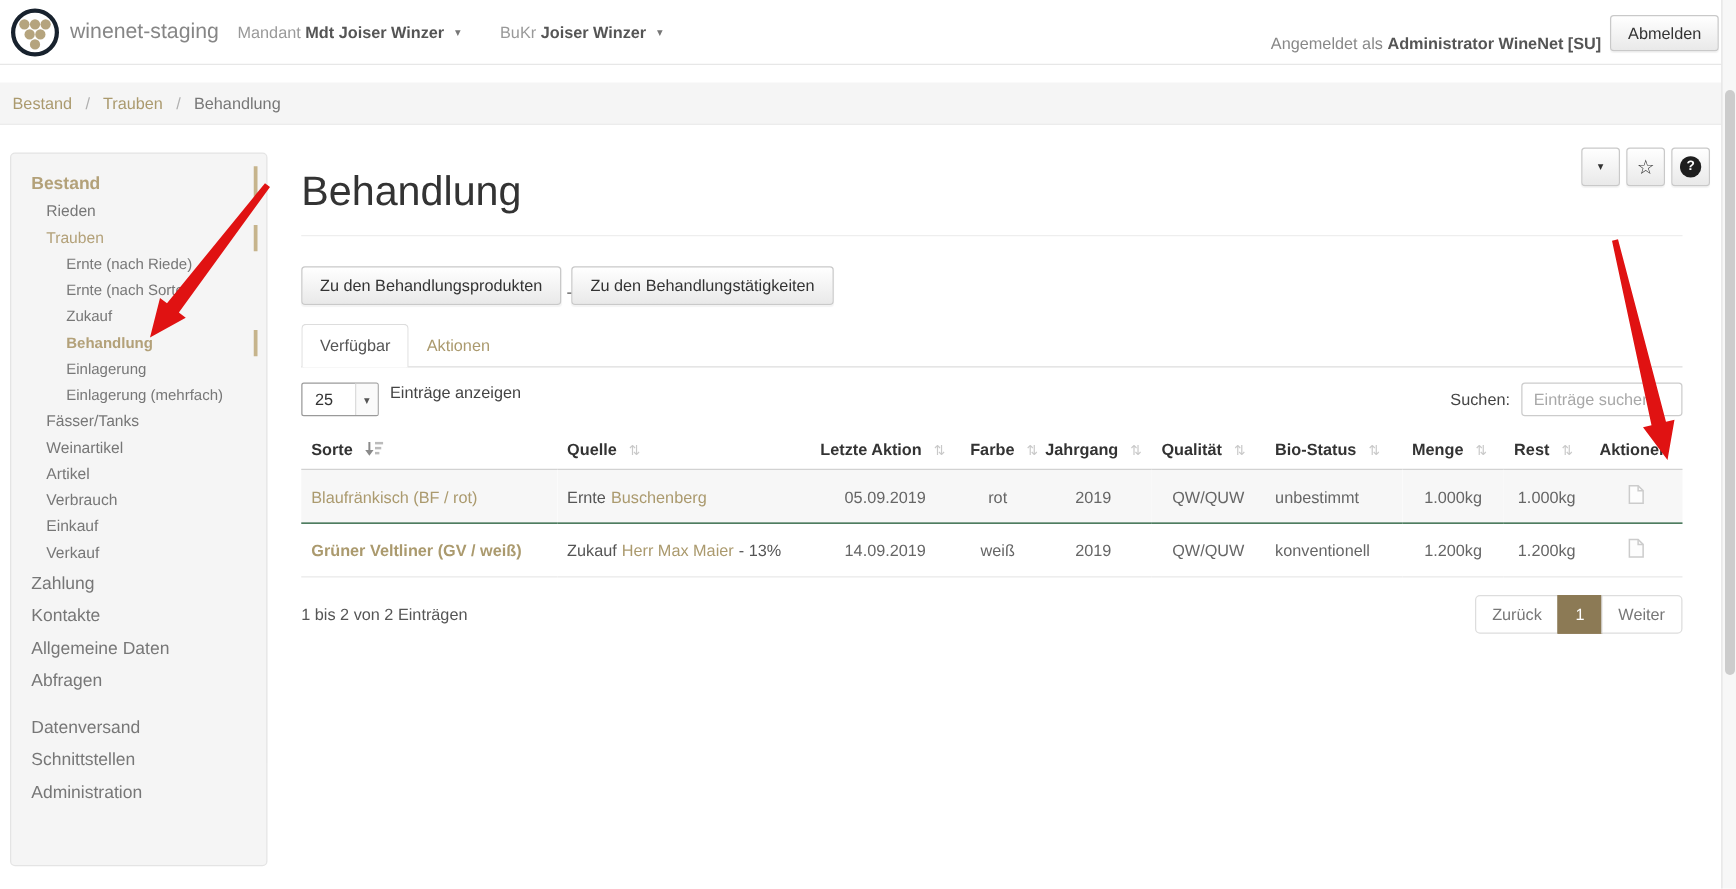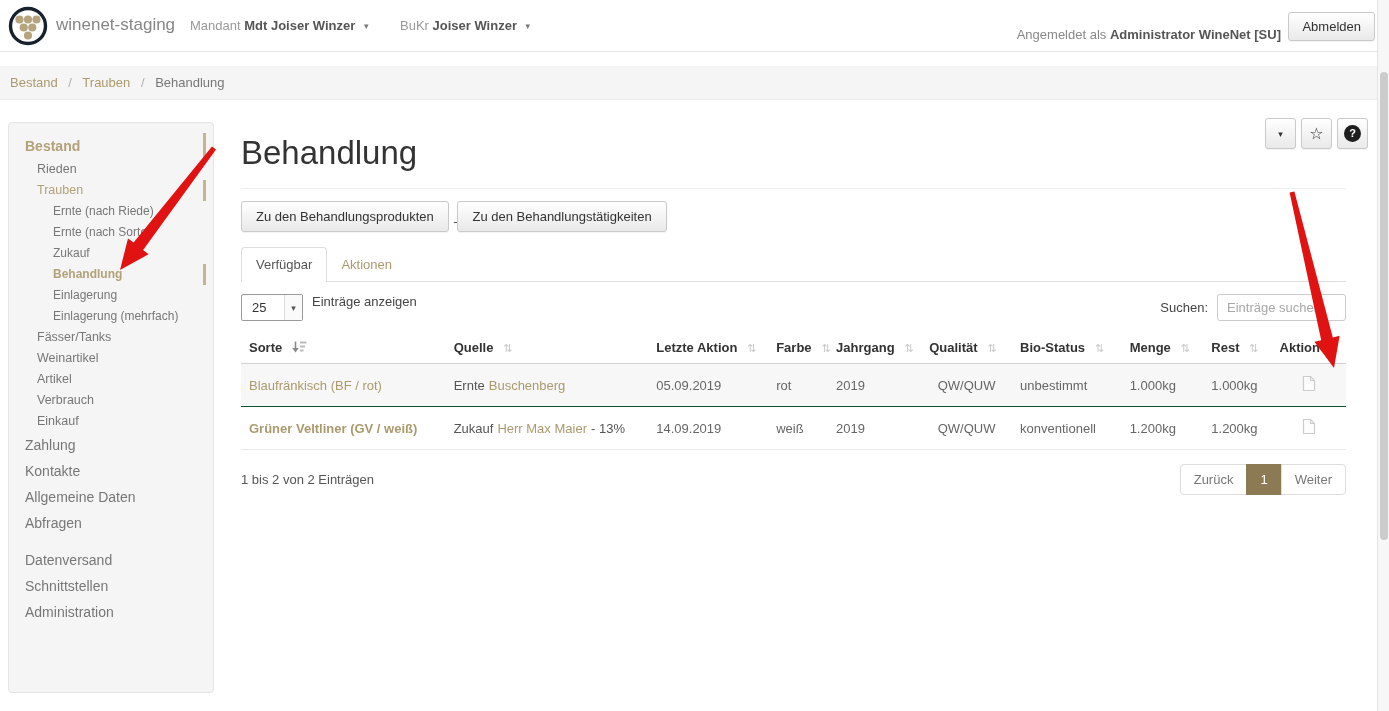--- a/index.html
+++ b/index.html
@@ -50,21 +50,21 @@
   .sidebar li.boldish { font-weight:bold; }
   .sidebar li.active::after {
     content:""; position:absolute; right:7px; top:0; width:3px; height:100%;
     background:#c6b48c; min-height:20px;
   }
 
   
   .main { position:absolute; left:241px; top:100px; width:1105px; }
   .page-title { margin:34px 0 0 0; font-size:33px; line-height:38px; font-weight:400; color:#333; }
   .title-rule { border:0; border-top:1px solid #eee; margin:16px 0 0 0; }
-  .action-btns { margin-top:12px;text-decoration:underline; }
+  .action-btns { margin-top:24px;text-decoration:underline; }
   .action-btns .btn { height:31px; line-height:29px; padding:0 14px; margin-right:5px; }
 
   .tabs { margin-top:15px; display:flex; align-items:flex-end; border-bottom:1px solid #ddd; }
   .tab { padding:9px 14px; font-size:13px; cursor:pointer; color:#ab9a6e; }
   .tab.active {
     color:#555; background:#fff; border:1px solid #ddd; border-bottom:none;
     border-radius:4px 4px 0 0; margin-bottom:-1px; padding-bottom:10px;
   }
 
   .controls { margin-top:10px; display:flex; justify-content:space-between; align-items:center; height:30px; }
@@ -81,21 +81,21 @@
   table.data { margin-top:12px; width:100%; border-collapse:collapse; table-layout:fixed; font-size:13px; }
   table.data th {
     font-weight:bold; color:#333; text-align:left; padding:6px 8px 8px 8px;
     border-bottom:1px solid #d2d2d2; white-space:nowrap; cursor:pointer;
   }
   table.data td { padding:11px 8px; color:#666; white-space:nowrap; overflow:hidden; }
   table.data tbody tr.odd { background:#f7f7f7; }
   table.data tbody tr + tr td { border-top:1px solid #14532d; }
   table.data tbody tr:last-child td { border-bottom:1px solid #e9e9e9; }
   th .sort { color:#c9c9c9; font-size:11px; margin-left:6px; font-weight:normal; }
-  .ar { text-align:left; }
+  .ar { text-align:center; }
   .ac { text-align:center; }
   td.pad-r { padding-right:30px; }
   td.pad-s { padding-right:16px; }
   .q-prefix { color:#555; margin-right:4px; }
   .q-suffix { color:#555; margin-left:4px; }
   .bold { font-weight:bold; }
 
   .table-footer { margin-top:14px; display:flex; justify-content:space-between; align-items:flex-start;text-align:right; }
   .info { color:#555; padding-top:8px; }
   .pager { display:flex; }
@@ -170,20 +170,21 @@
     <li class="lvl2">Ernte (nach Sorte)</li>
     <li class="lvl2">Zukauf</li>
     <li class="lvl2 active boldish">Behandlung</li>
     <li class="lvl2">Einlagerung</li>
     <li class="lvl2">Einlagerung (mehrfach)</li>
     <li class="lvl1">Fässer/Tanks</li>
     <li class="lvl1">Weinartikel</li>
     <li class="lvl1">Artikel</li>
     <li class="lvl1">Verbrauch</li>
     <li class="lvl1">Einkauf</li>
+    <li class="lvl1">Verkauf</li>
     <li class="lvl0">Zahlung</li>
     <li class="lvl0">Kontakte</li>
     <li class="lvl0">Allgemeine Daten</li>
     <li class="lvl0">Abfragen</li>
     <li class="lvl0 gap">Datenversand</li>
     <li class="lvl0">Schnittstellen</li>
     <li class="lvl0">Administration</li>
   </ul>
 </div>
 

